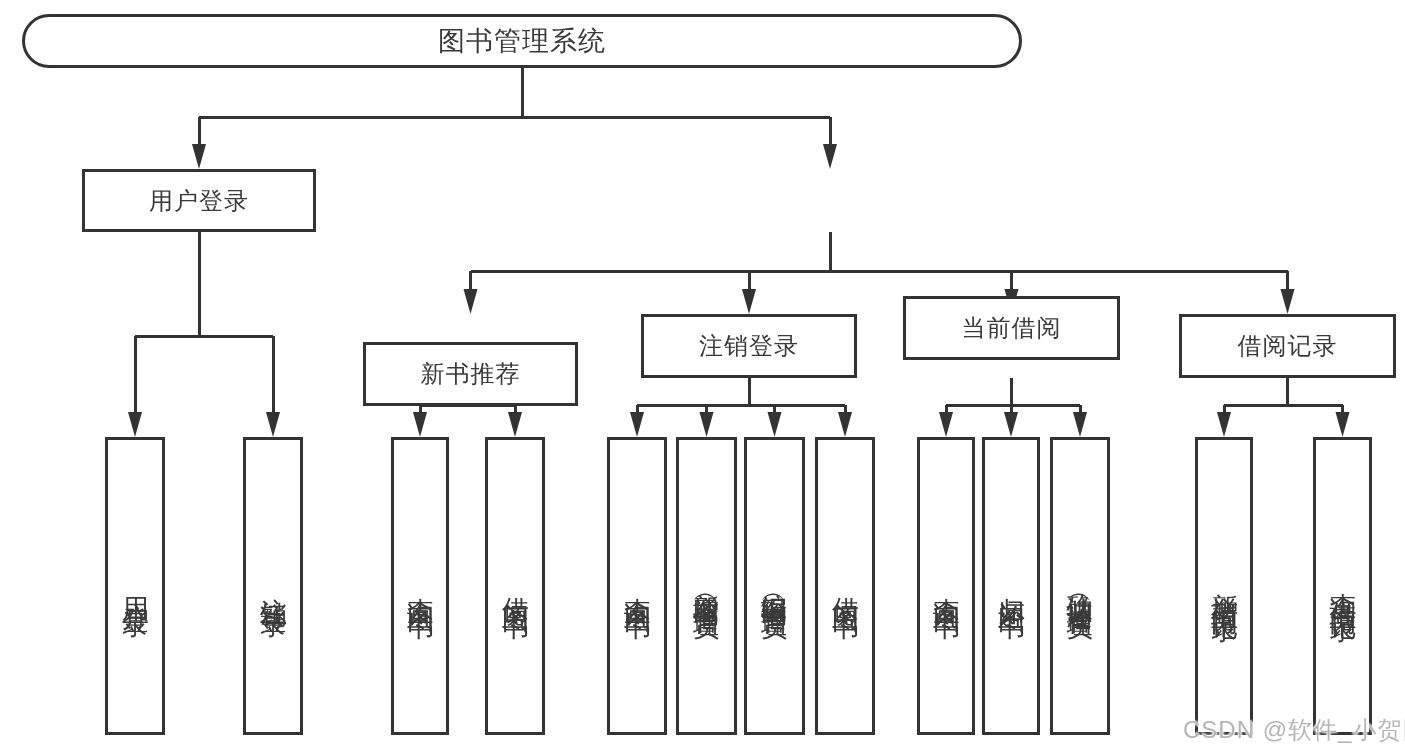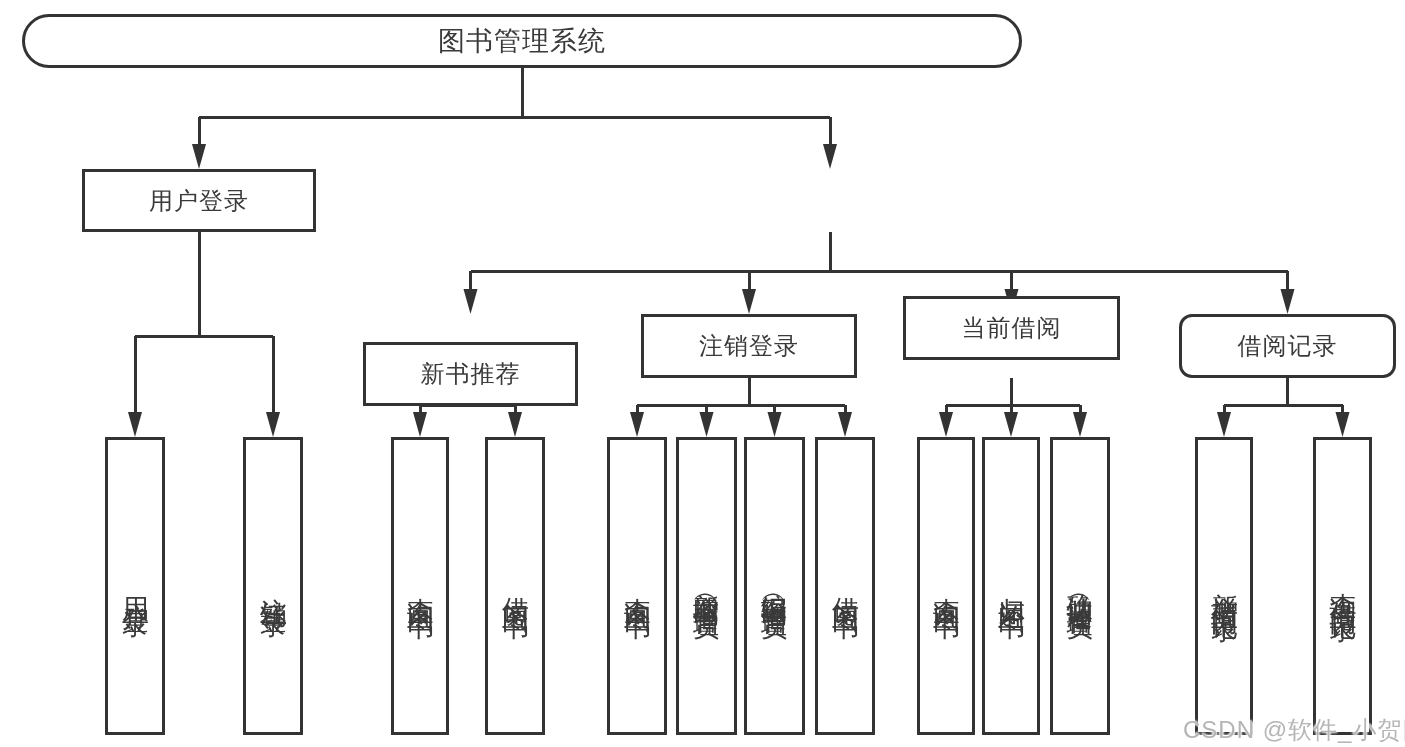--- a/index.html
+++ b/index.html
@@ -82,21 +82,21 @@
     </g>
   </svg>
 
   <div class="node node-h node-root" style="left:22px;top:14px;width:1000px;height:54px;">图书管理系统</div>
 
   <div class="node node-h" style="left:82px;top:169px;width:234px;height:63px;">用户登录</div>
 
   <div class="node node-h" style="left:363px;top:314px;width:215px;height:64px;margin-top:28px;">新书推荐</div>
   <div class="node node-h" style="left:641px;top:314px;width:216px;height:64px;">注销登录</div>
   <div class="node node-h" style="left:903px;top:296px;width:217px;height:64px;">当前借阅</div>
-  <div class="node node-h" style="left:1179px;top:314px;width:217px;height:64px;border-radius:13px;">借阅记录</div>
+  <div class="node node-h" style="left:1179px;top:314px;width:217px;height:64px;">借阅记录</div>
 
   <div class="node node-v" style="left:105px;top:437px;width:60px;height:298px;">
     <span class="vtext">用户登录</span>
   </div>
   <div class="node node-v" style="left:243px;top:437px;width:60px;height:298px;">
     <span class="vtext">注销登录</span>
   </div>
 
   <div class="node node-v" style="left:391px;top:437px;width:58px;height:298px;">
     <span class="vtext">查询图书</span>

